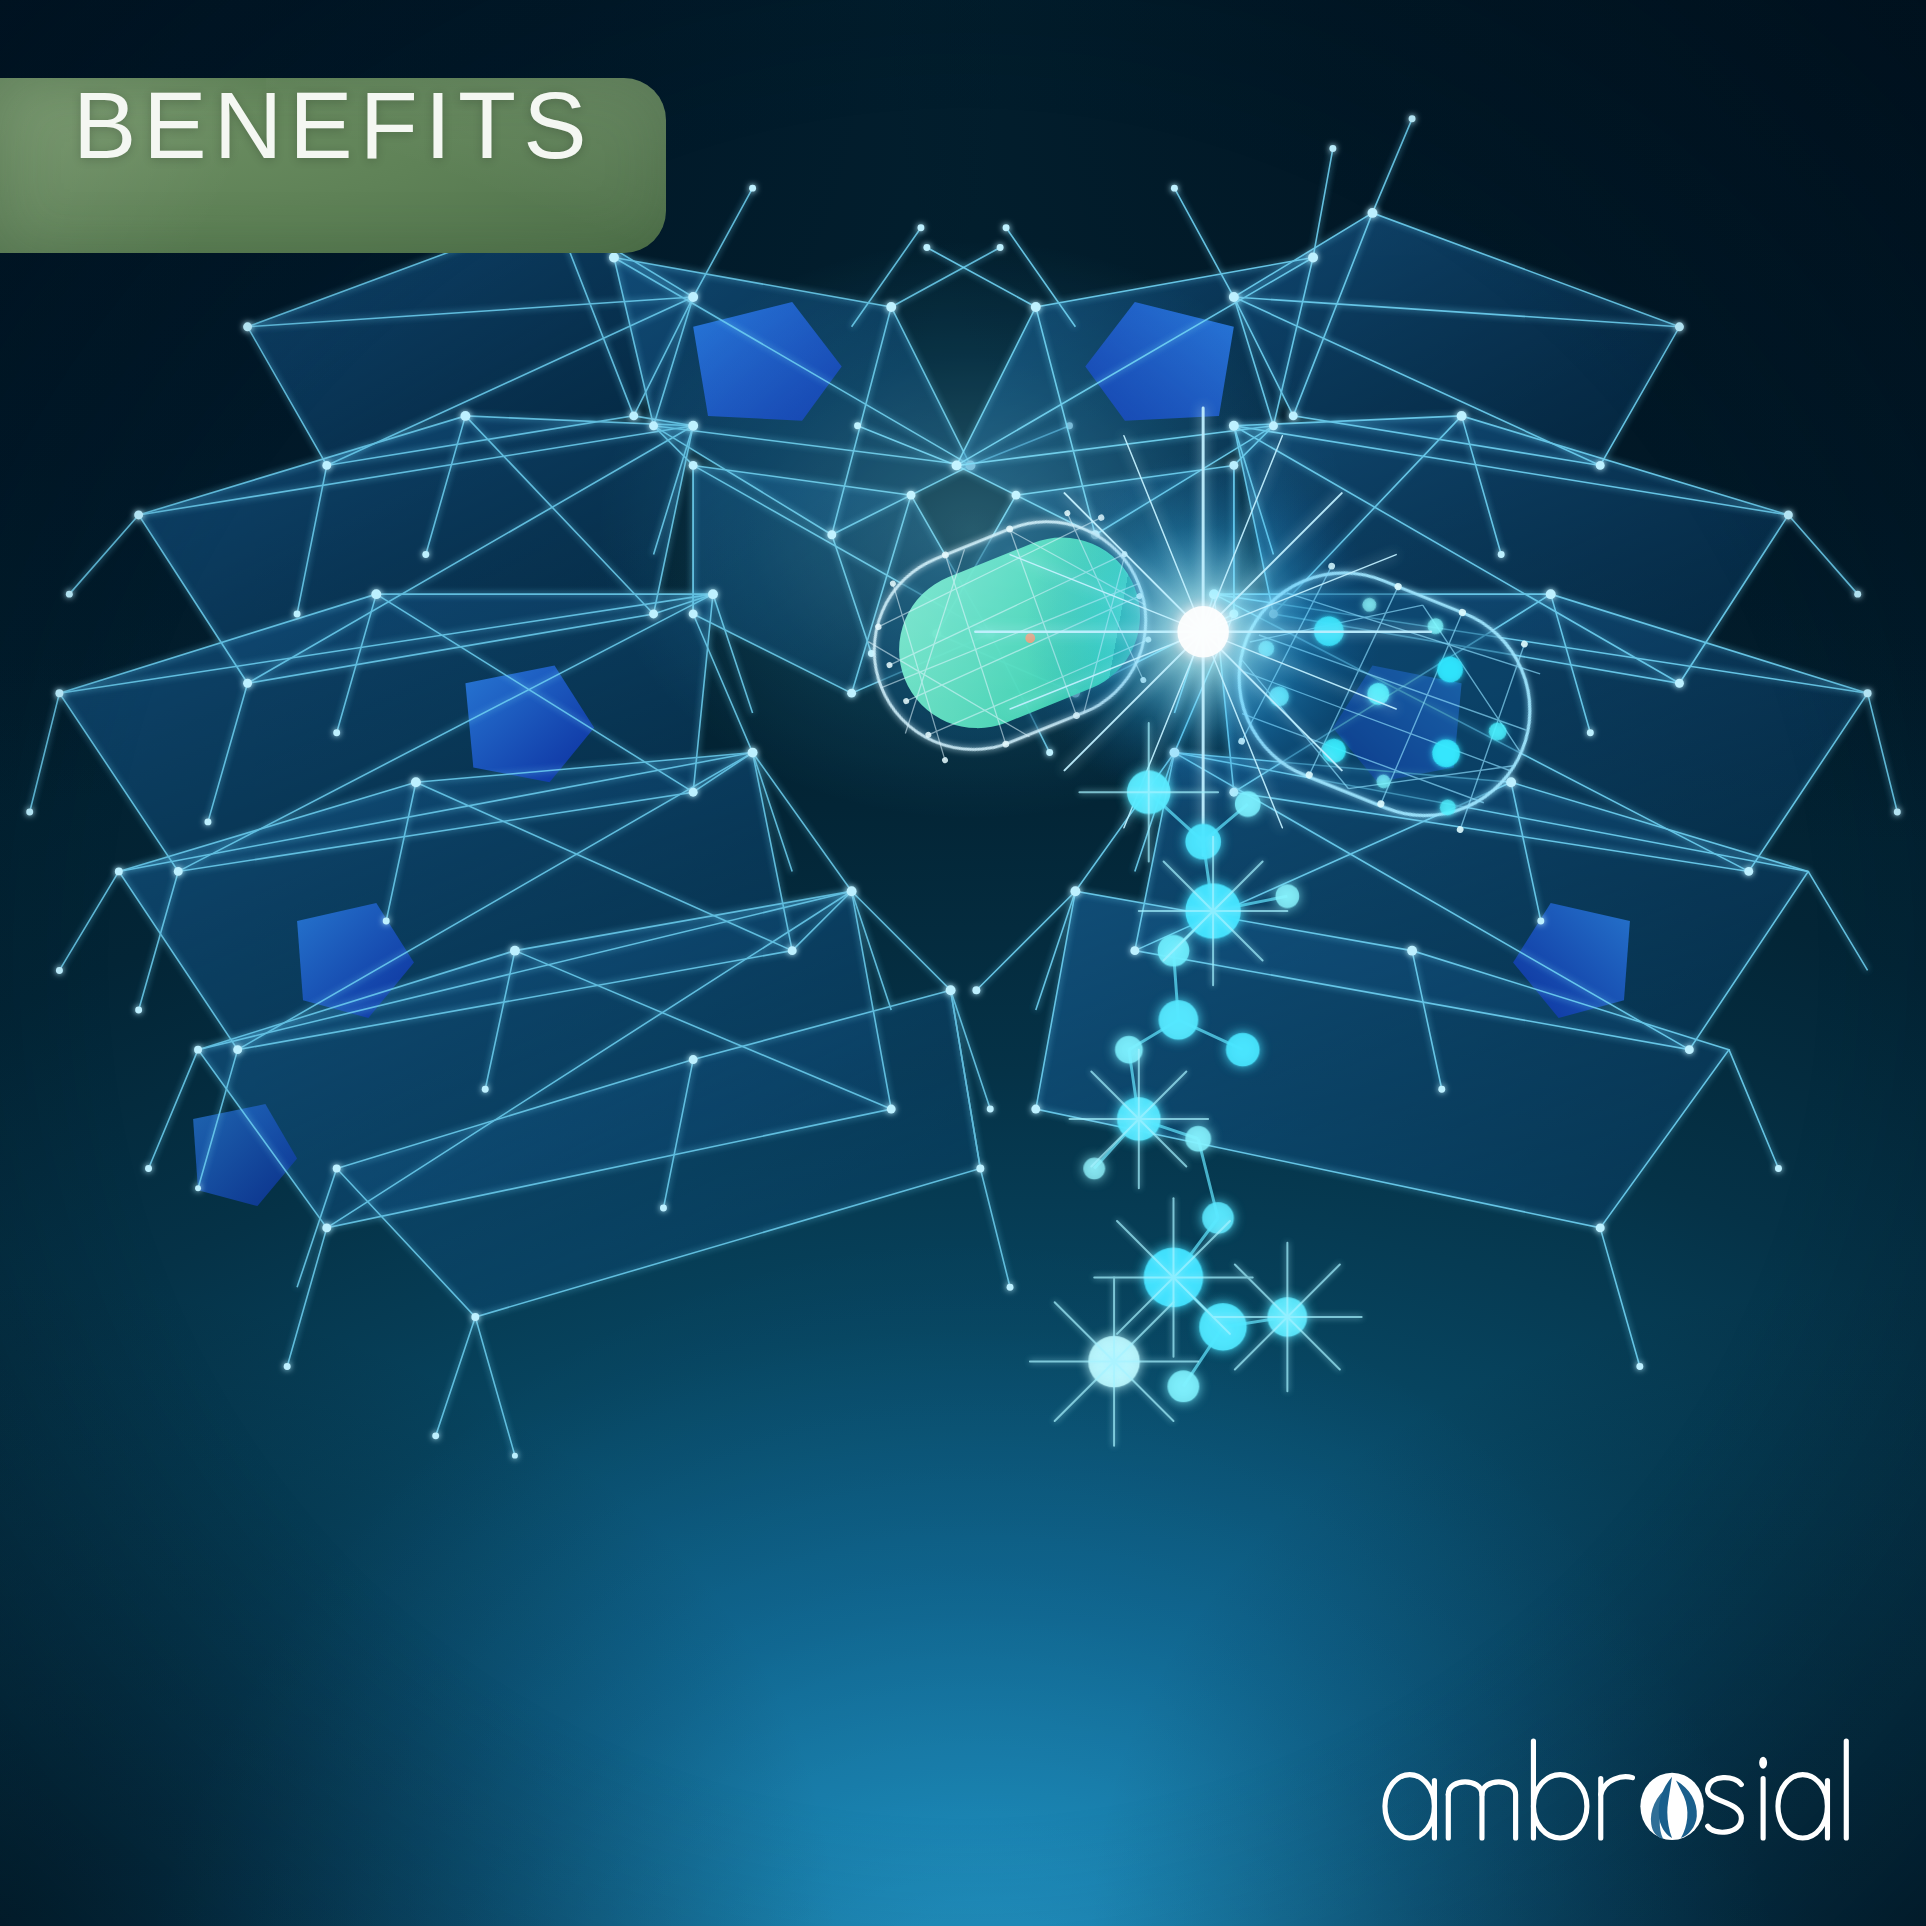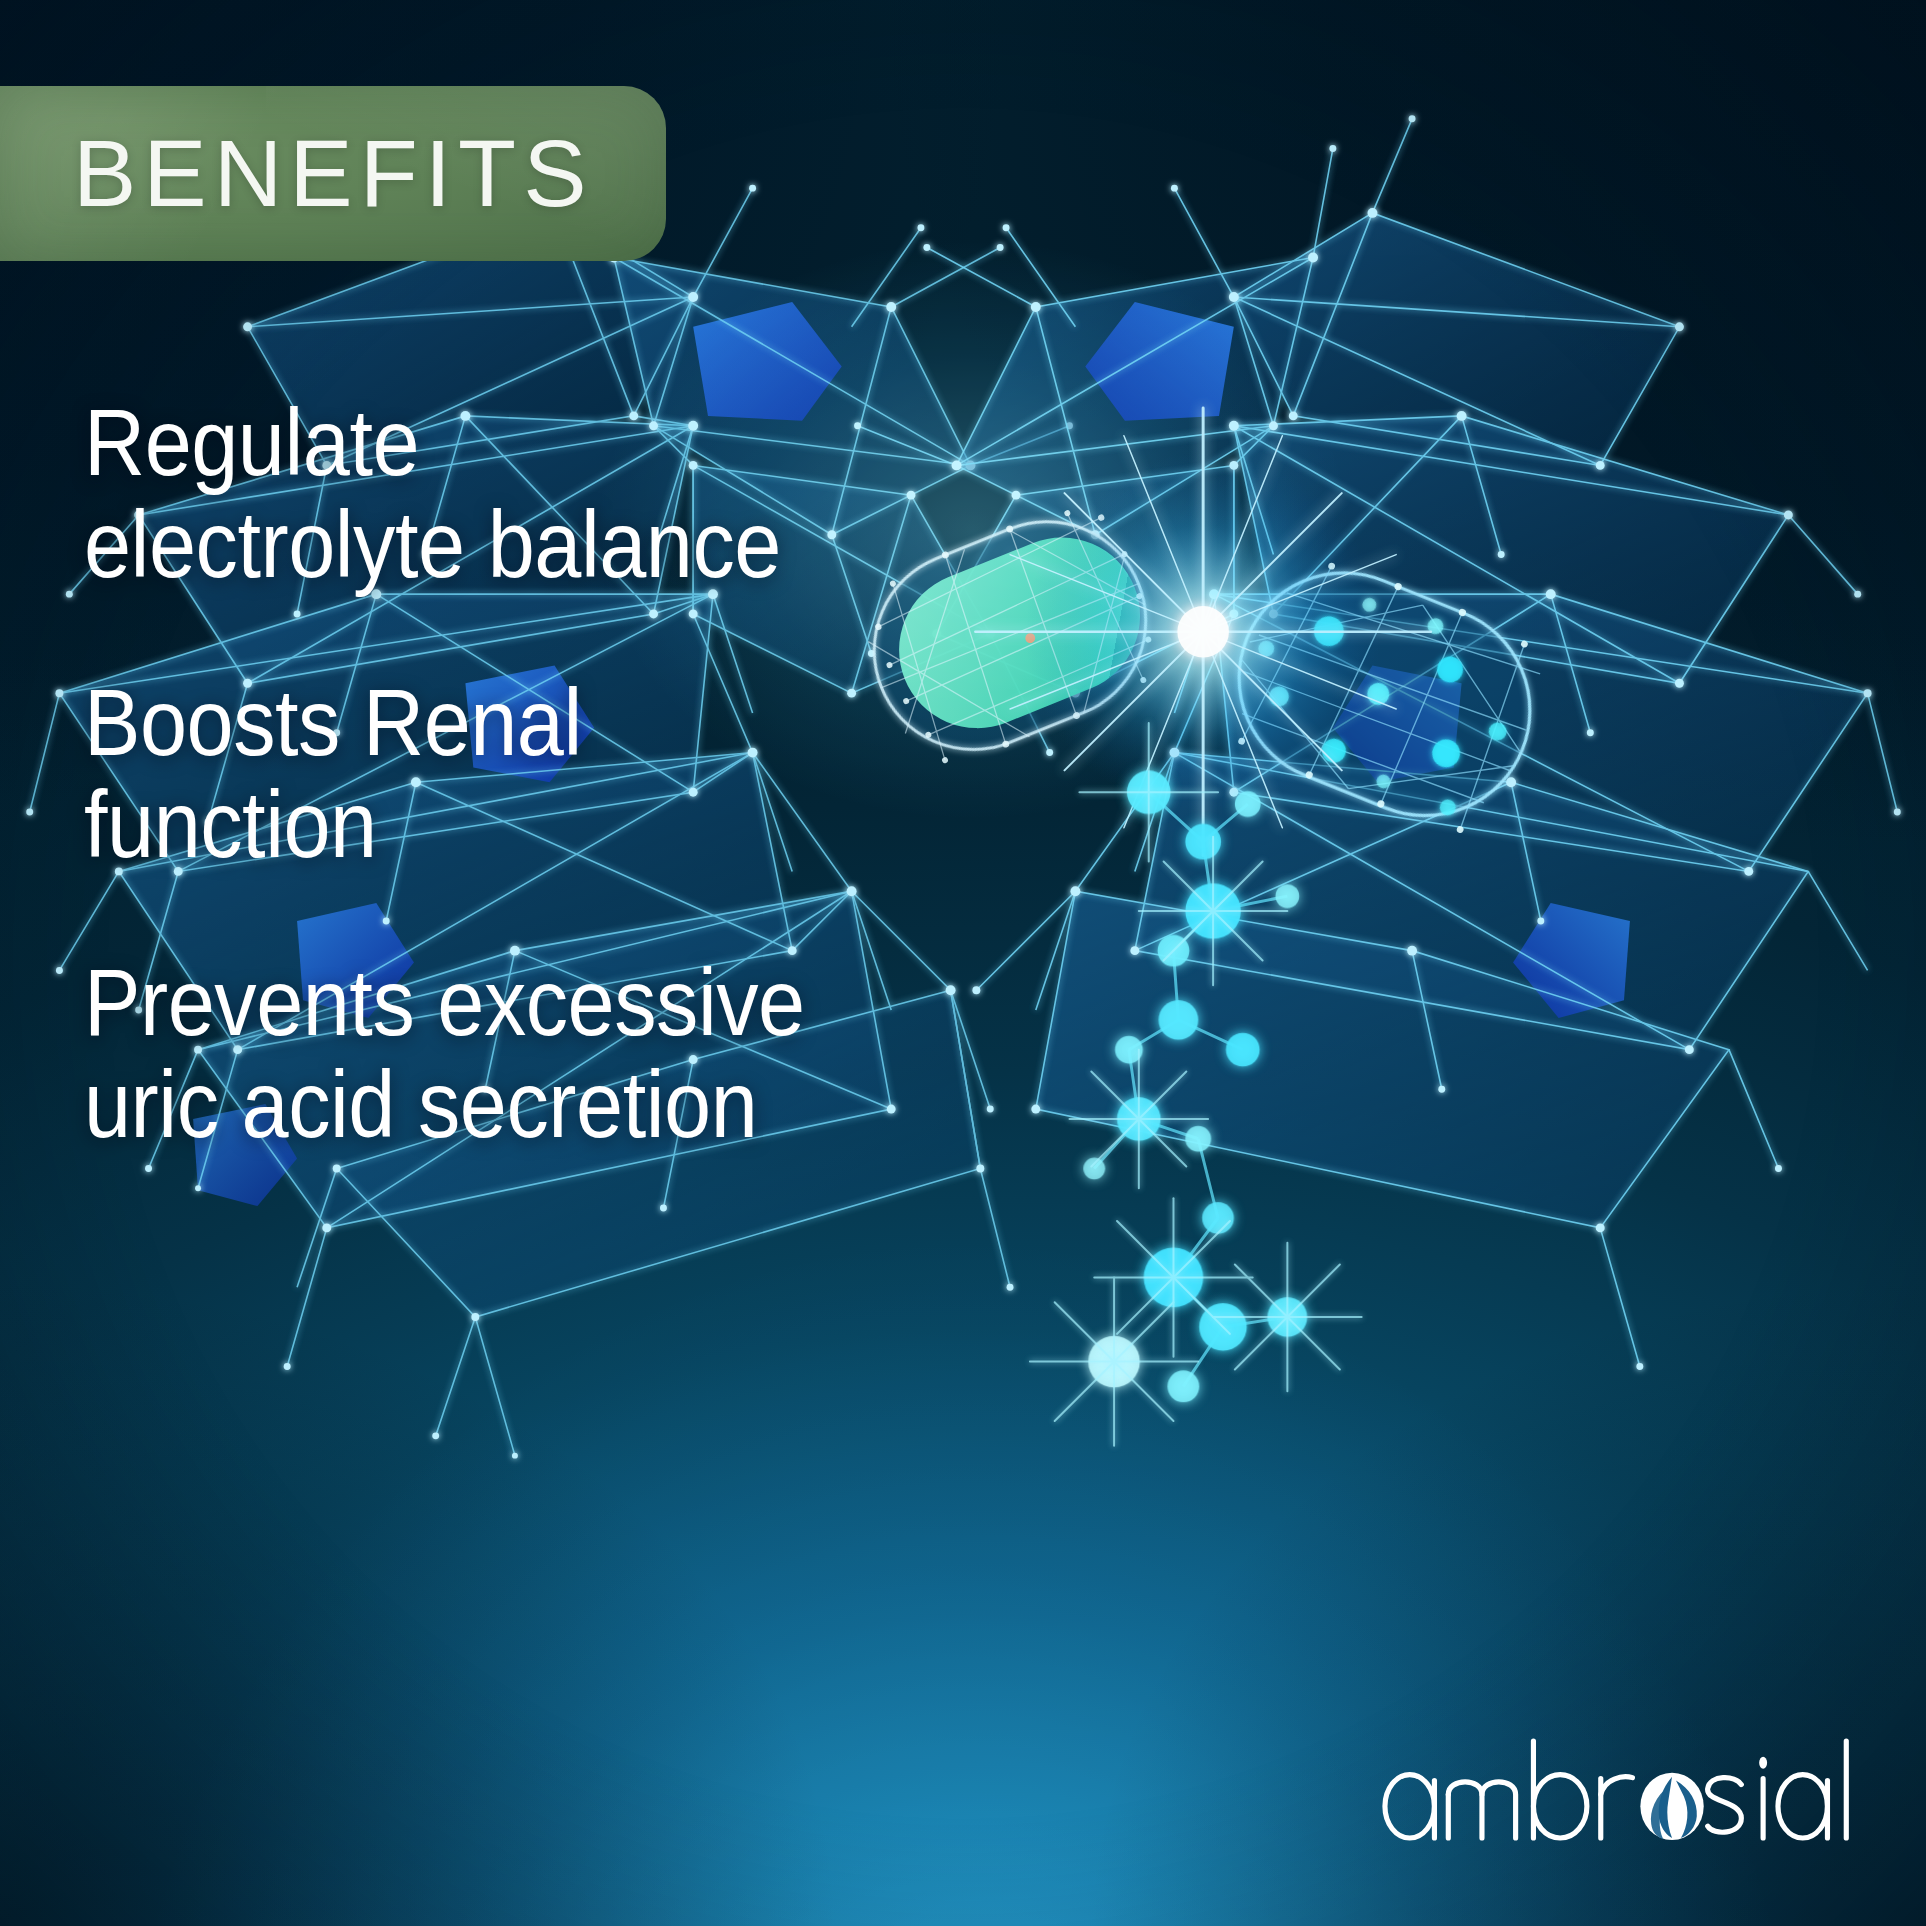--- a/index.html
+++ b/index.html
@@ -41,28 +41,28 @@
   .vignette{
     position:absolute;inset:0;
     background:radial-gradient(85% 85% at 50% 50%, rgba(0,0,0,0) 52%, rgba(0,10,20,.45) 100%);
   }
 
   
   .art{position:absolute;inset:0;width:100%;height:100%;}
 
   
   .banner{
-    position:absolute;left:0;top:86px;
+    position:absolute;left:0;top:78px;
     width:666px;height:175px;
     border-top-right-radius:42px;border-bottom-right-radius:42px;
     background:
       linear-gradient(118deg, rgba(255,255,255,.10) 0%, rgba(255,255,255,0) 38%),
       radial-gradient(120% 150% at 18% 20%, #6d8f63 0%, #5f8257 42%, #55774f 70%, #4d6f49 100%);
     box-shadow:inset 0 0 59px rgba(40,70,40,.25);
-    display:flex;align-items:center;
+    display:flex;
     overflow:hidden;
   }
   .banner-sheen{
     position:absolute;right:-10%;top:-20%;width:70%;height:150%;
     background:linear-gradient(200deg, rgba(255,255,255,.13) 0%, rgba(255,255,255,0) 55%);
     pointer-events:none;
   }
   .banner-title{
     position:relative;
     margin-left:73px;
@@ -520,38 +520,20 @@
 
   <div class="bg-center-glow"></div>
   <div class="bg-bottom-glow"></div>
   <div class="vignette"></div>
 
   <div class="banner">
     <div class="banner-sheen"></div>
     <div class="banner-title">BENEFITS</div>
   </div>
 
-  <div class="benefits">
-
-    <p class="benefit">
-      <span class="ln">Regulate</span>
-      <span class="ln">electrolyte balance</span>
-    </p>
-
-    <p class="benefit">
-      <span class="ln">Boosts Renal</span>
-      <span class="ln">function</span>
-    </p>
-
-    <p class="benefit">
-      <span class="ln">Prevents excessive</span>
-      <span class="ln">uric acid secretion</span>
-    </p>
-
-  </div>
 
   <div class="logo">
     <svg width="495" height="119" viewBox="0 0 500 120">
       <g fill="none" stroke="#ffffff" stroke-width="5.2" stroke-linecap="round" stroke-linejoin="round">
 
         <ellipse cx="31" cy="74" rx="25" ry="32"></ellipse>
         <line x1="56" y1="48" x2="56" y2="106"></line>
 
         <line x1="70" y1="106" x2="70" y2="62"></line>
         <path d="M70 62 C70 45 104 45 104 62 L104 106"></path>

